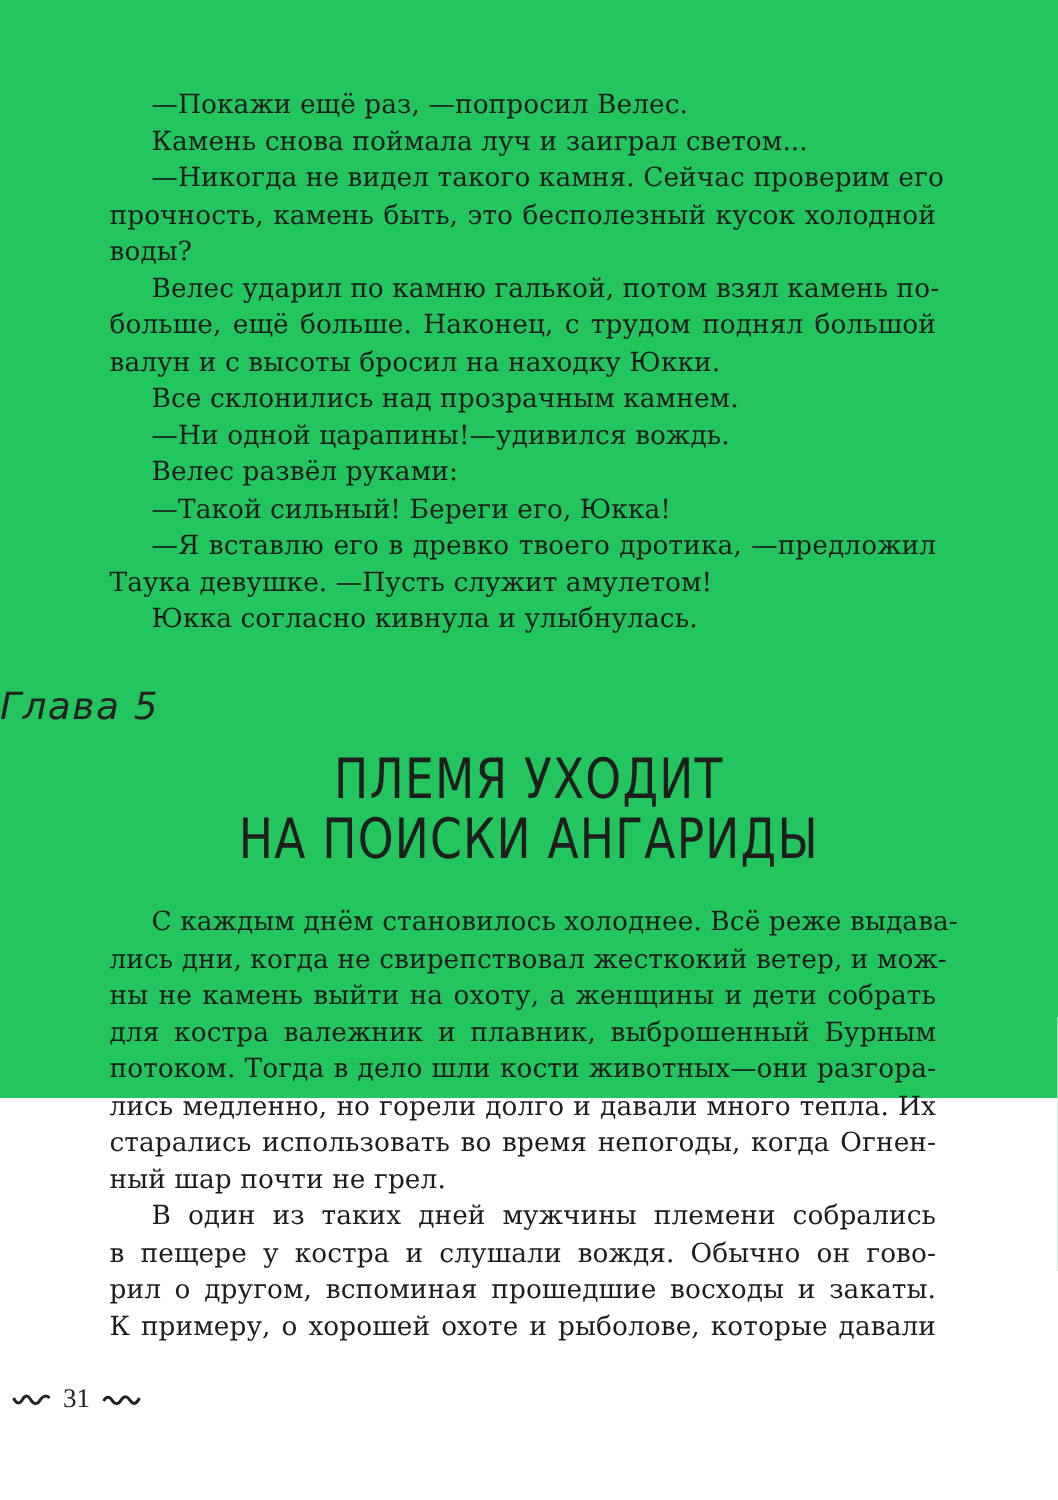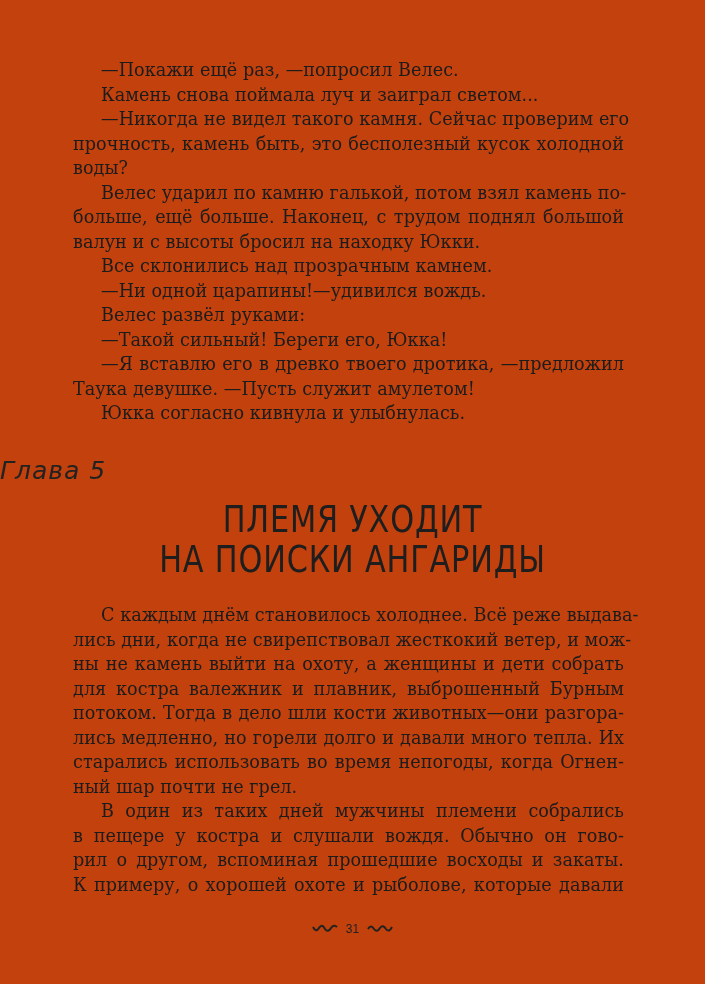--- a/index.html
+++ b/index.html
@@ -1,17 +1,17 @@
 <!DOCTYPE html>
 <html><head>
   <meta charset="utf-8">
   <style>
     html, body { margin: 0; padding: 0; background: #ffffff; }
     body { width: 705px; height: 1000px; position: relative; overflow: hidden; }
-    .page { position: absolute; left: 0; top: 0; width: 705px; height: 984px; background: #c2410c; }
+    .page { position: absolute; left: 0; top: 0; width: 705px; height: 732px; background: #22c55e; }
     .col {
       position: absolute; left: 73px; width: 551px;
       font-family: "DejaVu Serif", "Liberation Serif", serif;
       font-size: 17.6px; line-height: 24.5px; color: #1c1c1c;
       letter-spacing: 0.05px;
     }
     .line { display: block; white-space: nowrap; height: 24.5px; }
     .just { text-align: justify; text-align-last: justify; }
     .ind { padding-left: 28px; }
     #sec1 { top: 58px; }
@@ -23,22 +23,22 @@
     }
     .chap-title {
       position: absolute; left: 0; width: 705px; text-align: center;
       font-family: "DejaVu Sans", sans-serif; font-size: 37px; color: #1e1e1e;
       letter-spacing: 1px; font-weight: normal; transform: scaleX(0.82);
       line-height: 40px;
     }
     #t1 { top: 500px; }
     #t2 { top: 540px; }
     .folio {
-      position: absolute; left: 0; width: 705px; top: 922px; text-align: center;
-      font-family: Liberation Sans, sans-serif; font-size: 12px; color: #222;
+      position: absolute; left: 0; width: 705px; top: 922px; text-align: left;
+      font-family: Liberation Serif, serif; font-size: 18px; color: #222;
     }
     .wave { display: inline-block; vertical-align: middle; margin: 0 8px; }
   </style>
 </head>
 <body>
 
 <div class="page">
 
   <div class="col" id="sec1">
       <span class="line ind">—Покажи ещё раз, —попросил Велес.</span>

